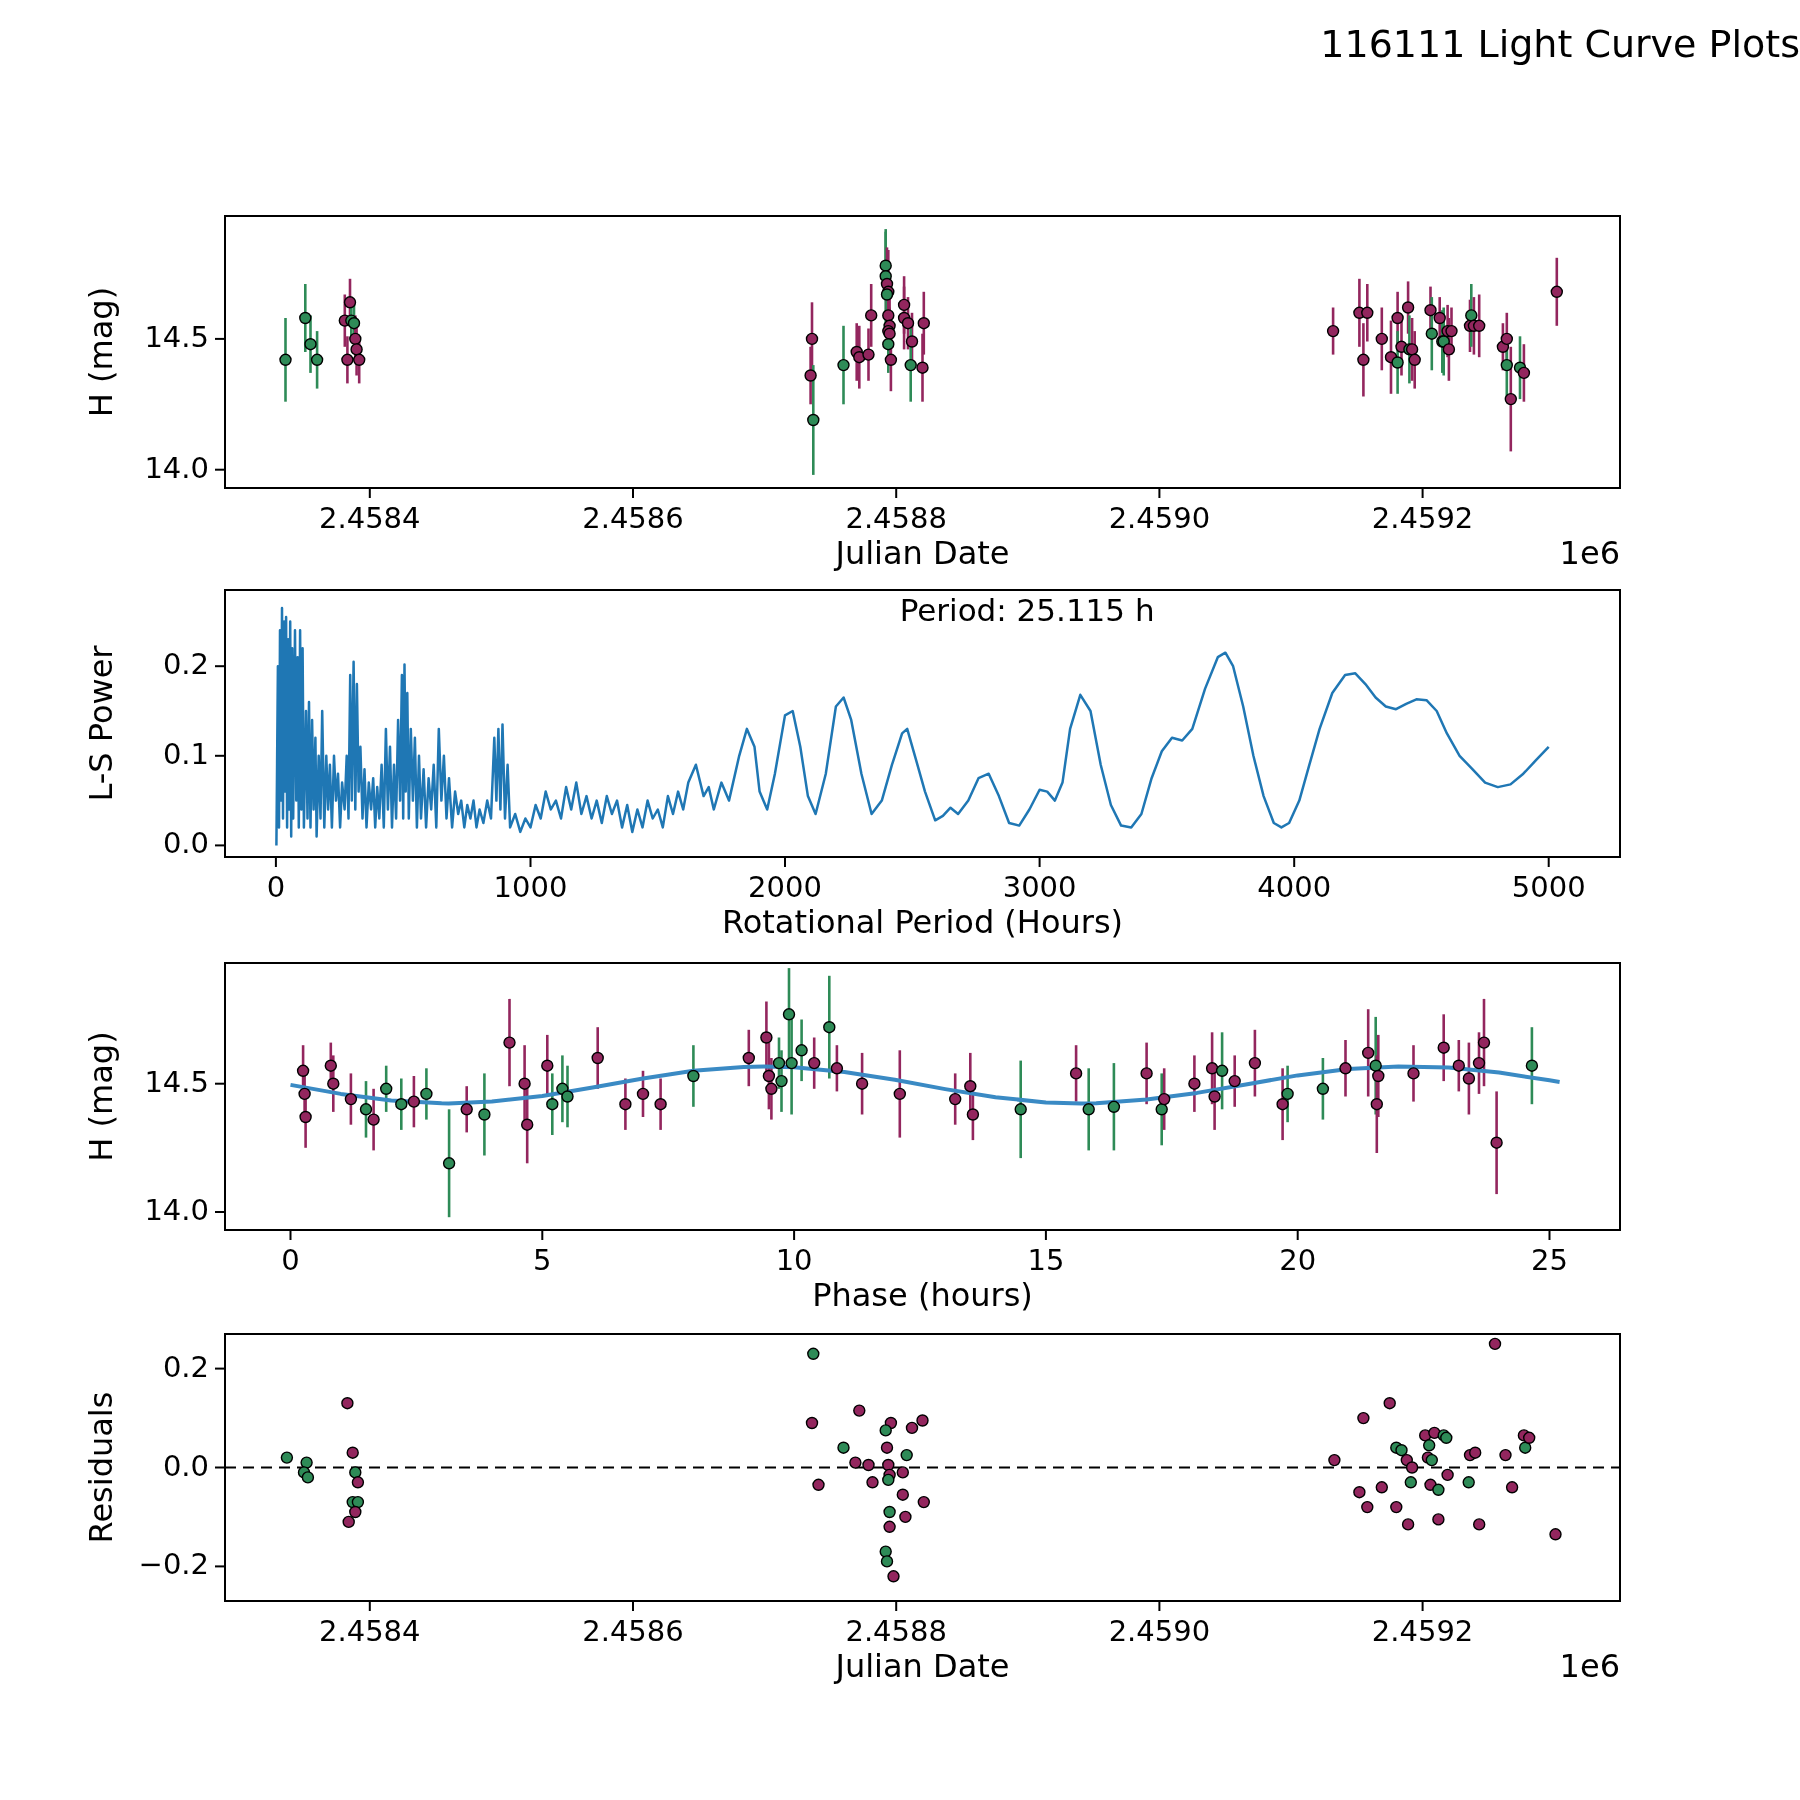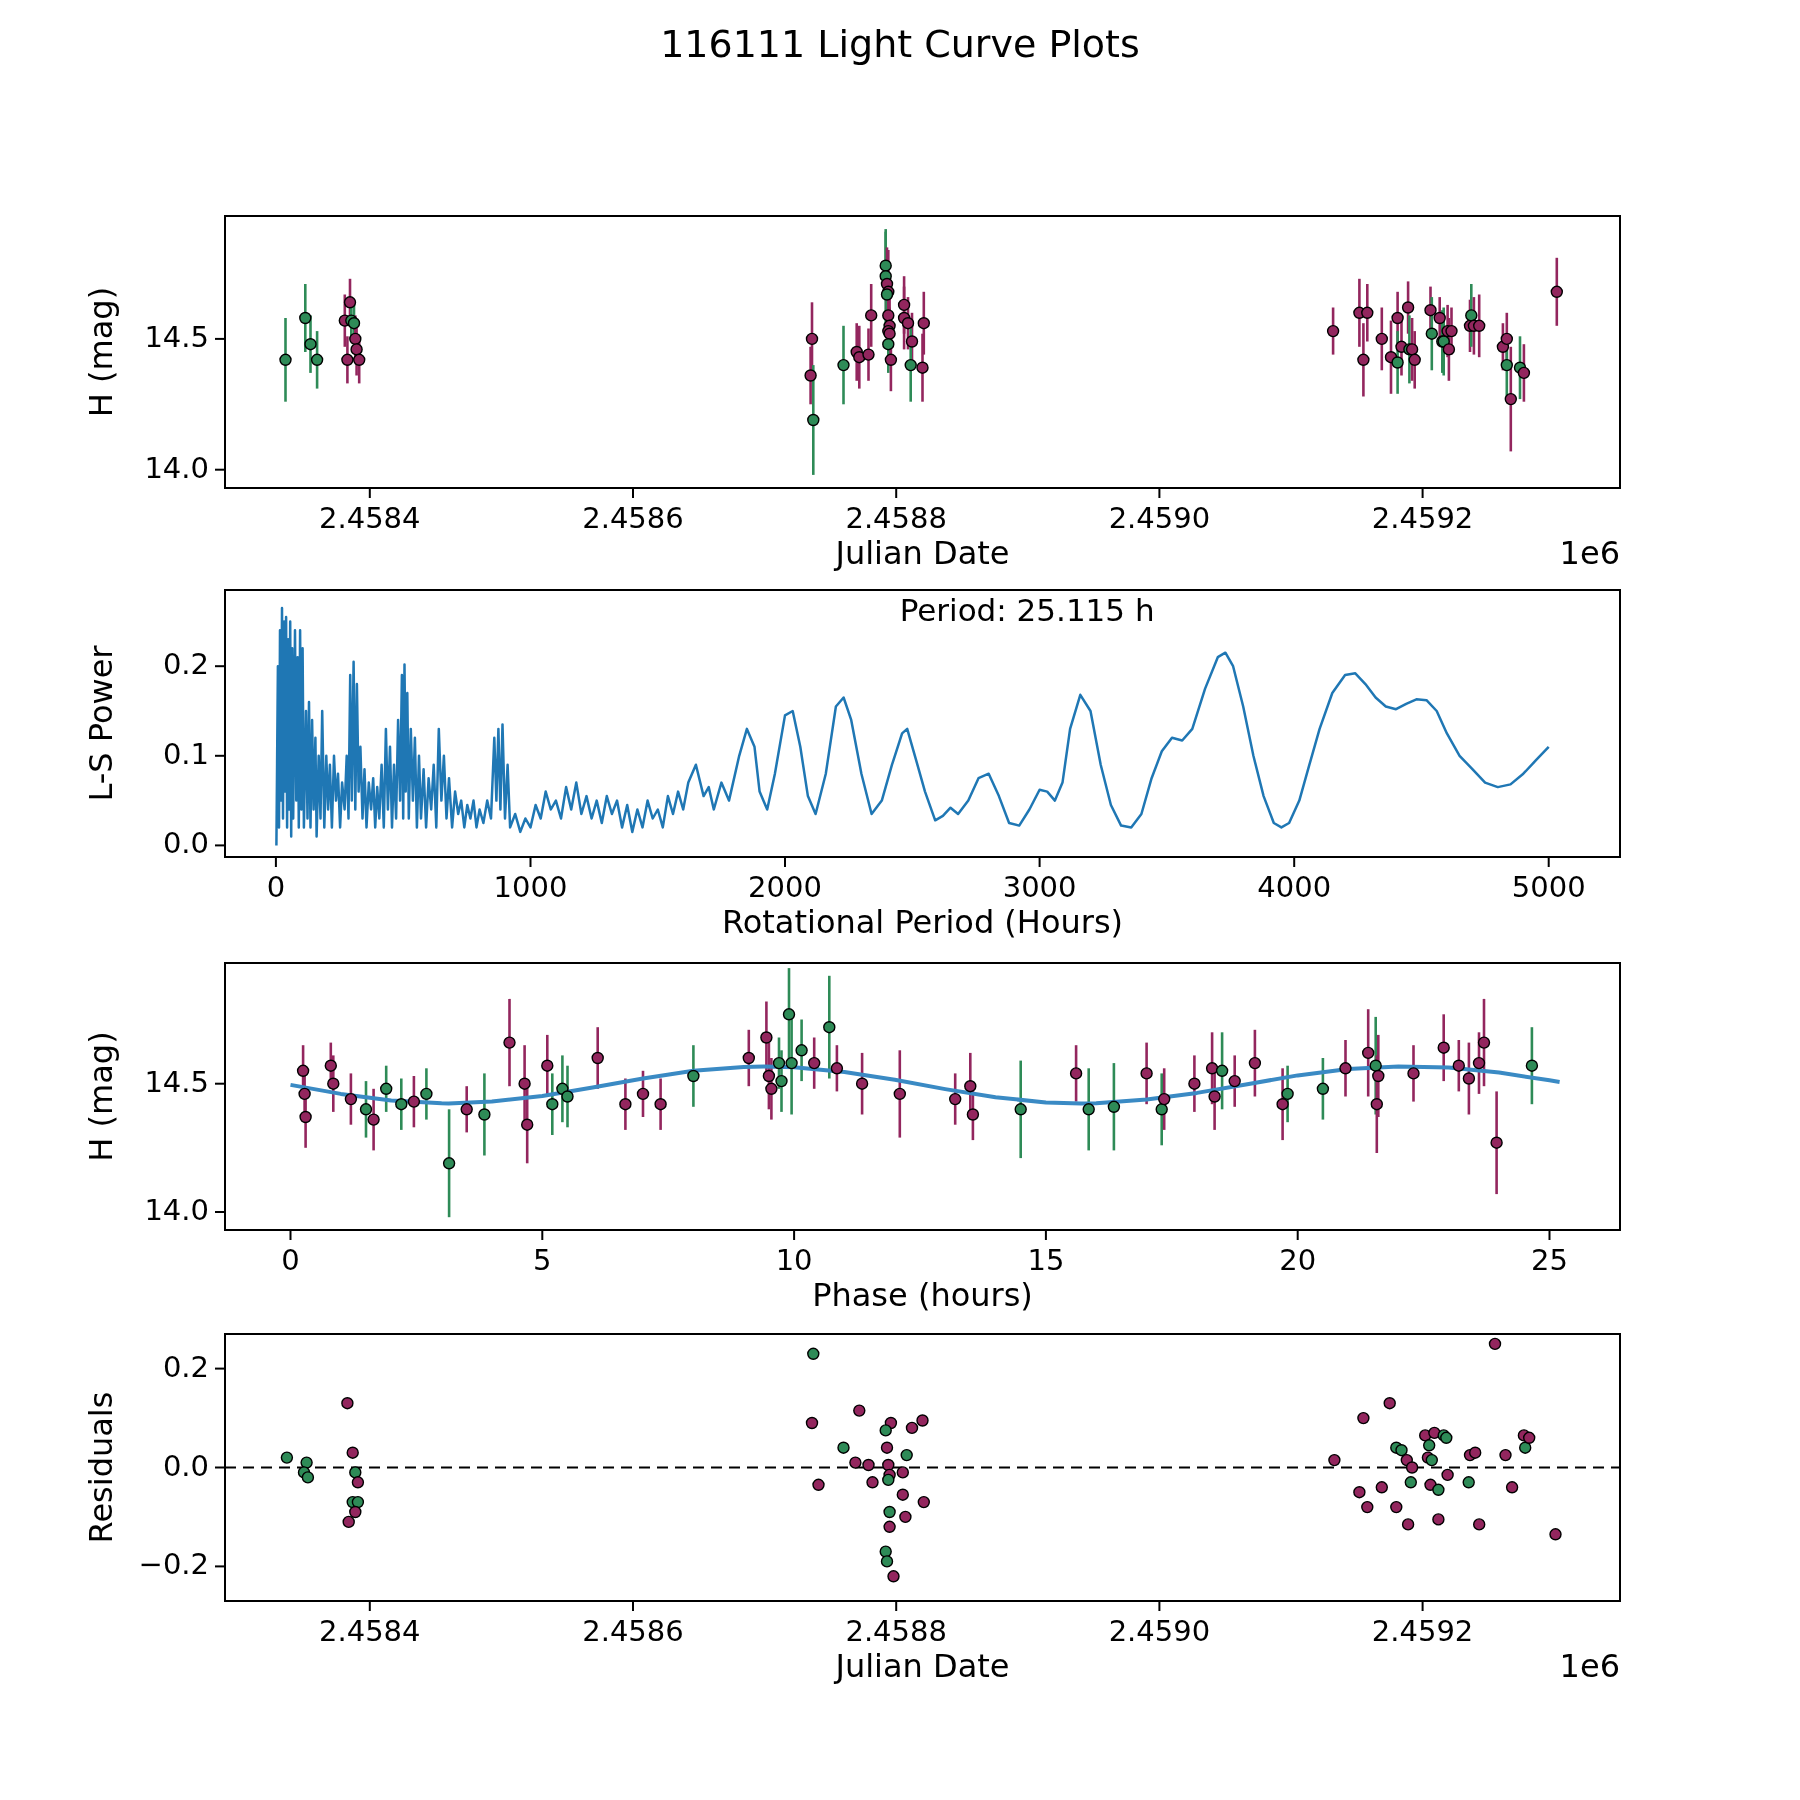--- a/index.html
+++ b/index.html
@@ -1,18 +1,18 @@
 <!DOCTYPE html>
 <html><head>
 <meta charset="utf-8">
 <style>
   html,body{margin:0;padding:0;background:#ffffff;}
   body{width:1800px;height:1800px;position:relative;font-family:"DejaVu Sans","Liberation Sans",sans-serif;color:#000;}
   #figure{position:absolute;left:0;top:0;width:1800px;height:1800px;}
-  #fig-title{position:absolute;left:0;top:22px;width:1800px;text-align:center;font-size:38px;color:#000;}
+  #fig-title{position:absolute;left:0;top:22px;width:1800px;text-align:right;font-size:38px;color:#000;}
   svg{position:absolute;left:0;top:0;}
   svg text{font-family:"DejaVu Sans","Liberation Sans",sans-serif;fill:#000;}
 </style>
 </head>
 <body>
 
 <div id="figure">
   <div id="fig-title">116111 Light Curve Plots</div>
   <svg id="plot-svg" width="1800" height="1800" viewBox="0 0 1800 1800">
     <g id="g-jd_mag">

